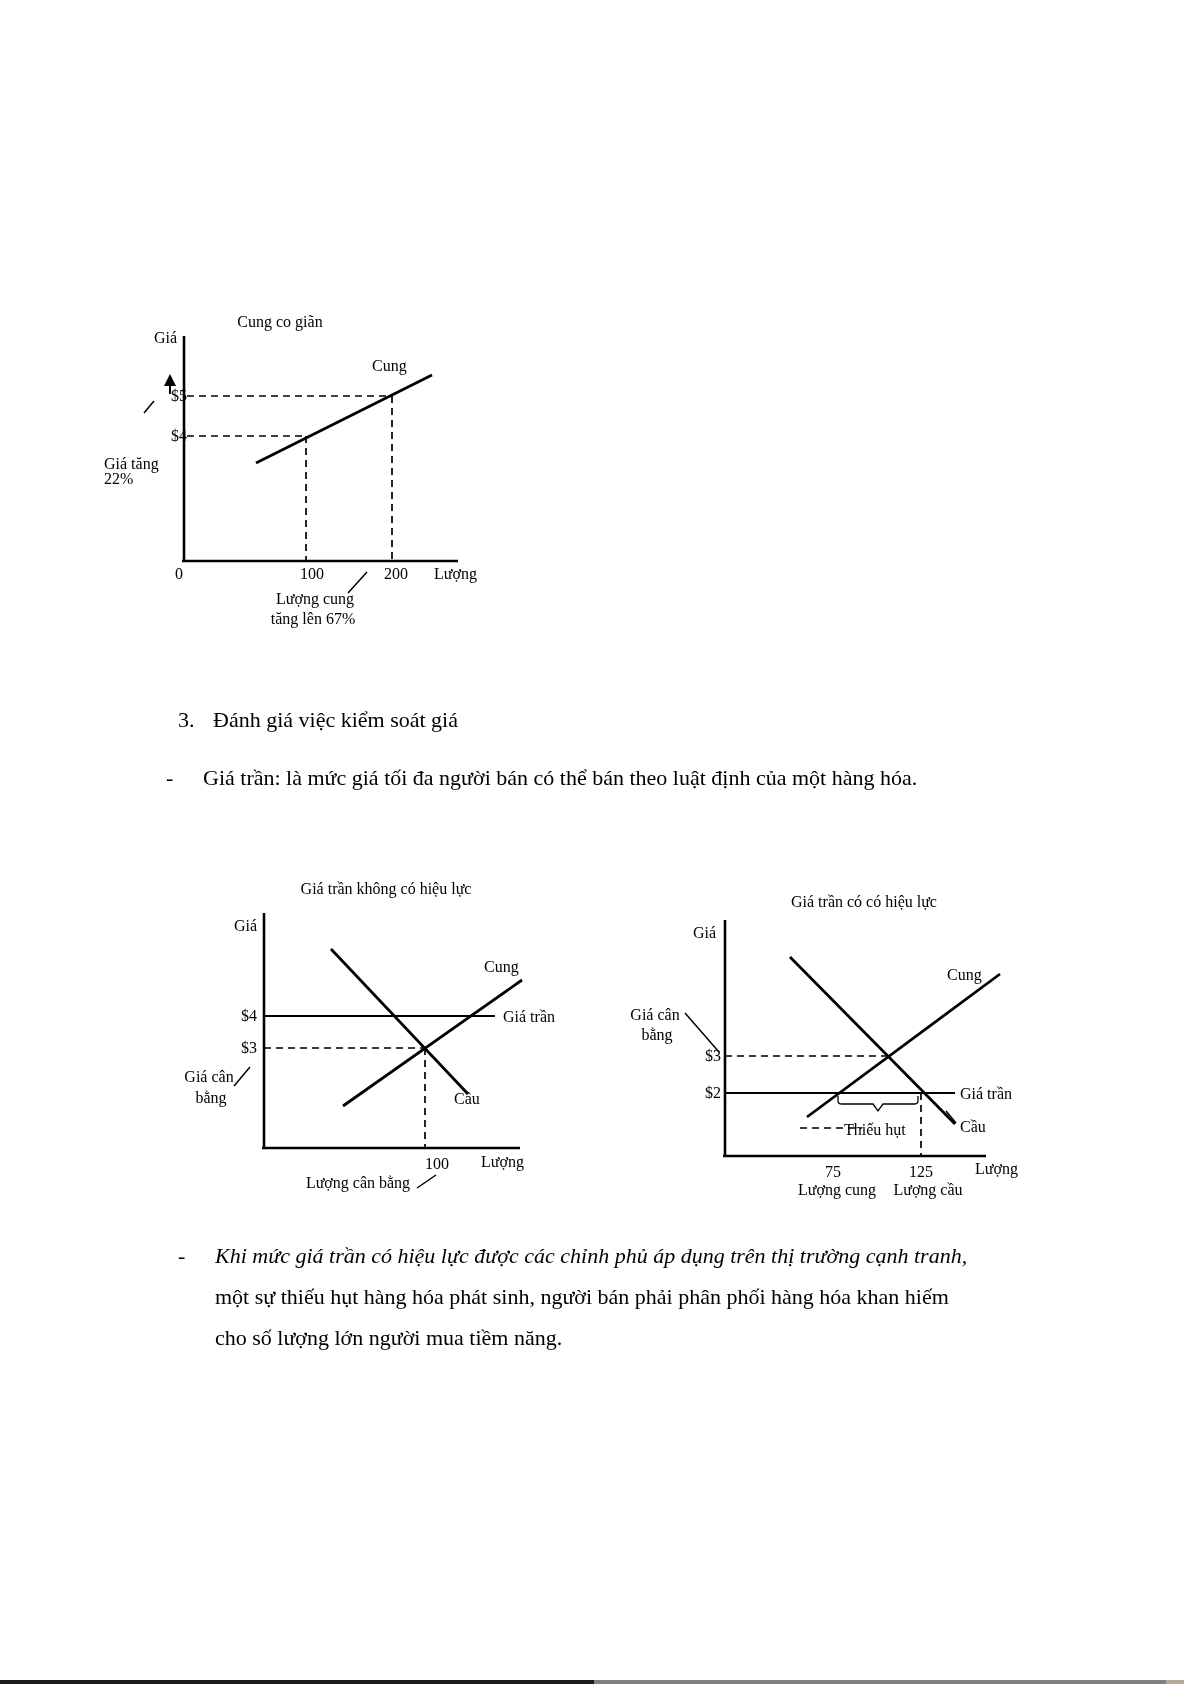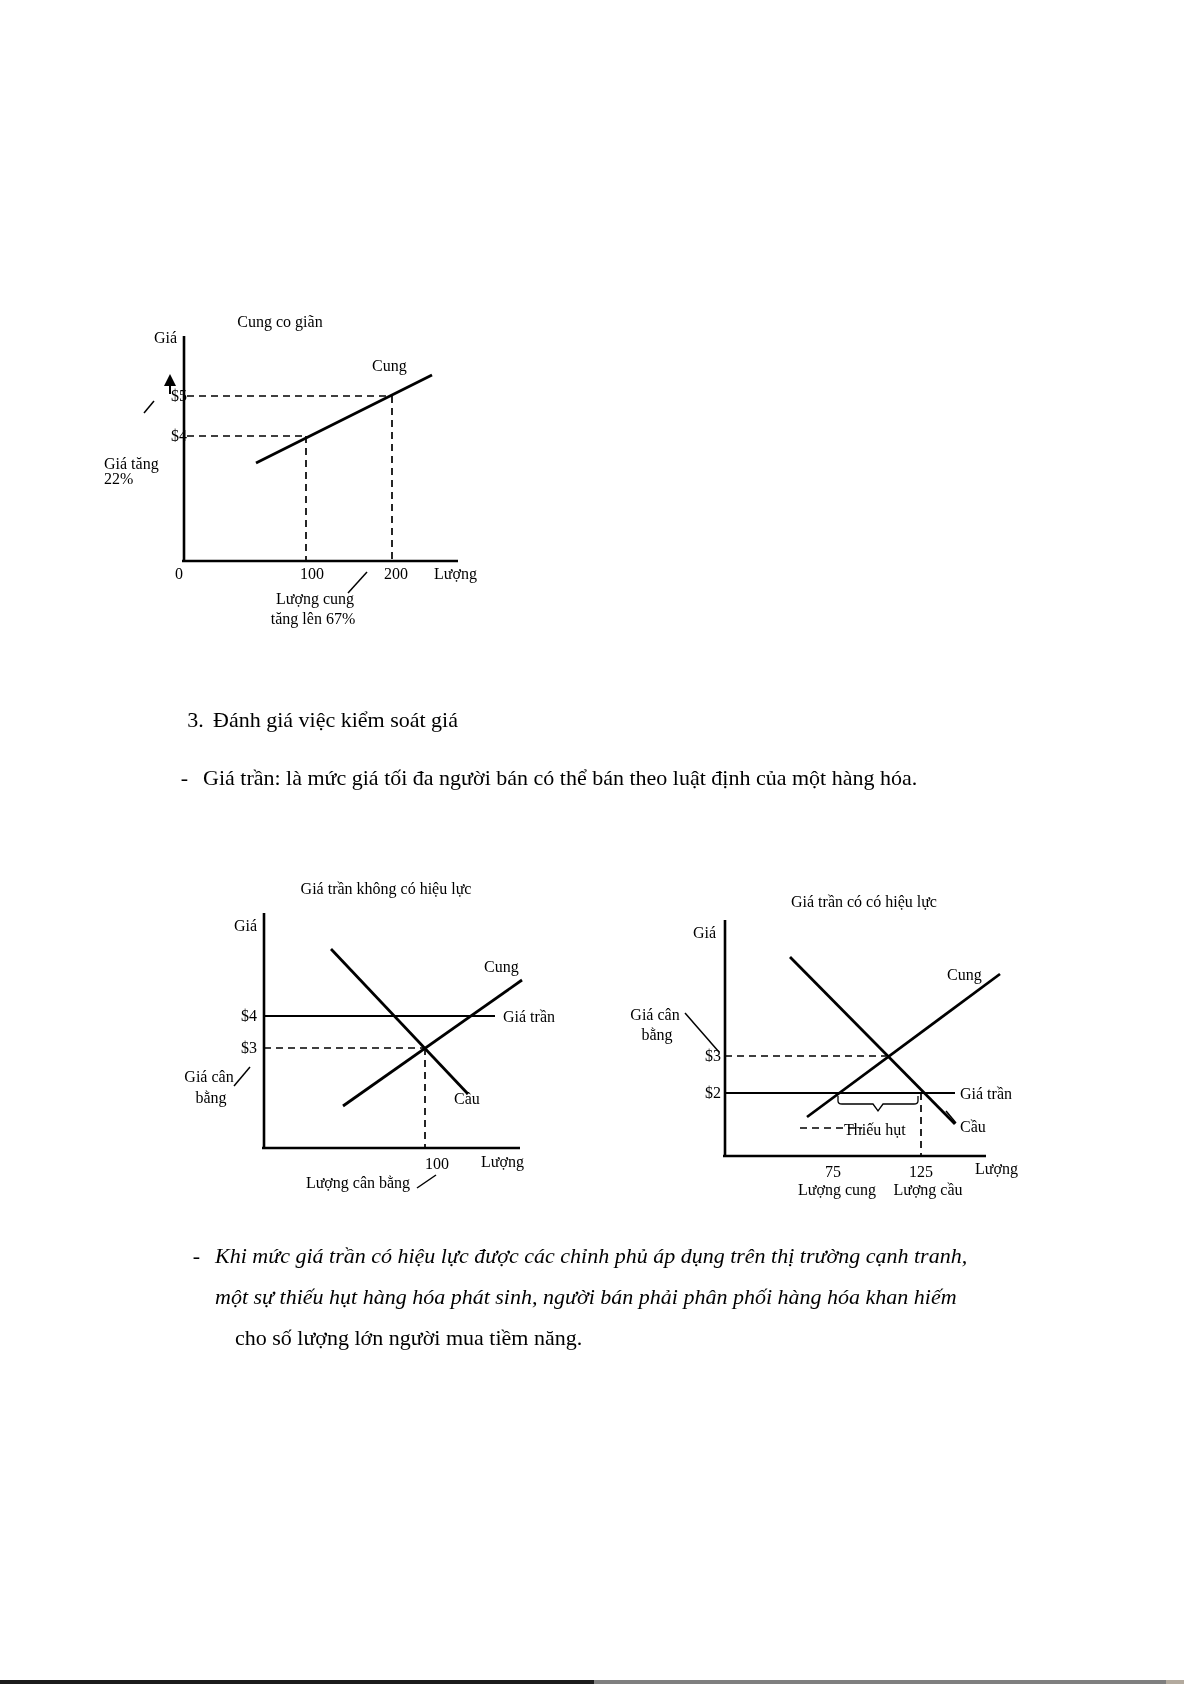--- a/index.html
+++ b/index.html
@@ -9,21 +9,21 @@
   }
   .abs{position:absolute;}
   svg{position:absolute;overflow:visible;}
   svg text{font-family:"Liberation Serif",serif;font-size:16px;fill:#000;}
   .ln{stroke:#000;fill:none;}
   .axis{stroke-width:2.6;}
   .curve{stroke-width:2.8;}
   .ceil{stroke-width:2.2;}
   .dash{stroke-width:1.7;stroke-dasharray:7 5;}
   .thin{stroke-width:1.5;}
-  .body-text{font-size:22px;white-space:nowrap;line-height:28px;text-align:center;}
+  .body-text{font-size:22px;white-space:nowrap;line-height:28px;}
   .marker{display:inline-block;width:37px;}
   .num{display:inline-block;width:35px;}
   .bar{position:absolute;height:4px;}
 </style>
 </head>
 <body>
 
 <svg style="left:90px;top:300px;" width="400" height="335" viewBox="0 0 400 335">
   <text x="190" y="27" text-anchor="middle">Cung co giãn</text>
   <text x="64" y="43">Giá</text>
@@ -130,22 +130,22 @@
   <text x="218" y="297" text-anchor="middle">75</text>
   <text x="306" y="297" text-anchor="middle">125</text>
   <text x="360" y="294">Lượng</text>
   <text x="222" y="315" text-anchor="middle">Lượng cung</text>
   <text x="313" y="315" text-anchor="middle">Lượng cầu</text>
 </svg>
 
 <div class="abs body-text" style="left:178px;top:1242px;font-style:italic;">
   <span class="marker">-</span><span>Khi mức giá trần có hiệu lực được các chỉnh phủ áp dụng trên thị trường cạnh tranh,</span>
 </div>
-<div class="abs body-text" style="left:215px;top:1283px;font-style:italic;">
+<div class="abs body-text" style="left:215px;top:1283px;">
   <span>một sự thiếu hụt hàng hóa phát sinh, người bán phải phân phối hàng hóa khan hiếm</span>
 </div>
-<div class="abs body-text" style="left:215px;top:1324px;margin-left:20px;">
+<div class="abs body-text" style="left:215px;top:1324px;">
   <span>cho số lượng lớn người mua tiềm năng.</span>
 </div>
 
 <div class="bar" style="left:0;top:1680px;width:594px;background:#1c1c1c;"></div>
 <div class="bar" style="left:594px;top:1680px;width:572px;background:#7f7f7f;"></div>
 <div class="bar" style="left:1166px;top:1680px;width:18px;background:#b3aa9e;"></div>
 
 </body></html>

